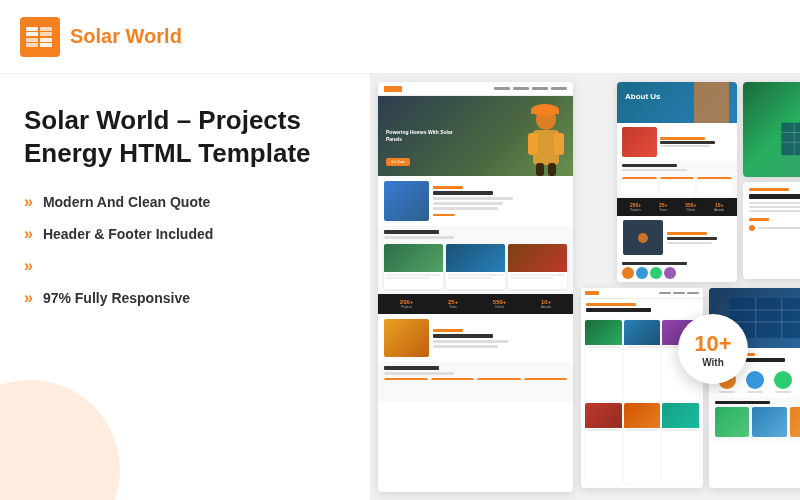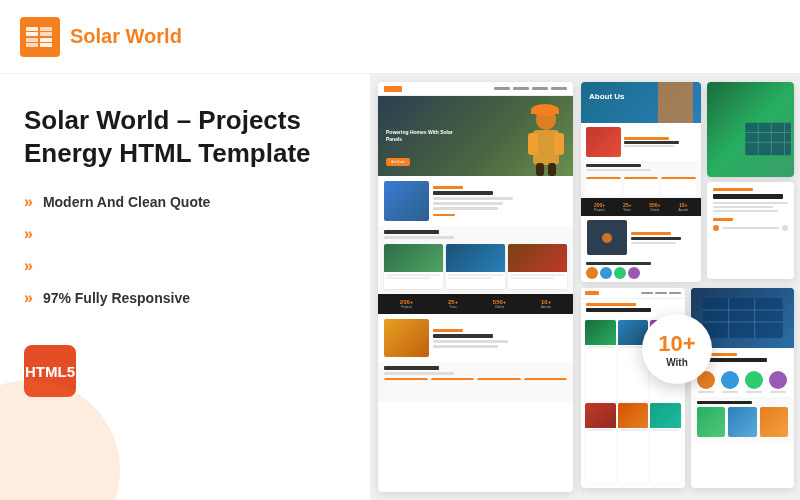--- a/index.html
+++ b/index.html
@@ -363,20 +363,21 @@
       height: 200px;
     }
 
     .preview-right-card-tall {
       width: 120px;
       height: 200px;
       background: #fff;
       border-radius: 4px;
       overflow: hidden;
       box-shadow: 0 2px 8px rgba(0,0,0,0.12);
+      margin-left: 36px;
     }
 
     
     .pages-badge {
       position: absolute;
       bottom: 108px;
       right: 82px;
       width: 70px;
       height: 70px;
       background: #fff;
@@ -603,34 +604,32 @@
 
     <h1 class="product-title">Solar World – Projects Energy HTML Template</h1>
 
     <ul class="features-list">
       <li>
         <span class="arrow-icon">»</span>
         <span>Modern And Clean Quote</span>
       </li>
       <li>
         <span class="arrow-icon">»</span>
+        <span>Header &amp; Footer Included</span>
       </li>
       <li>
         <span class="arrow-icon">»</span>
       </li>
       <li>
         <span class="arrow-icon">»</span>
         <span>97% Fully Responsive</span>
       </li>
     </ul>
 
     <div class="tech-badges">
-      <div class="badge-html5">
-        <span>HTML5</span>
-      </div>
     </div>
   </div>
 
   <div class="right-panel">
 
     <div class="preview-col preview-col-left">
       <div class="preview-card preview-main">
         <div class="site-sim">
 
           <div class="sim-navbar">

